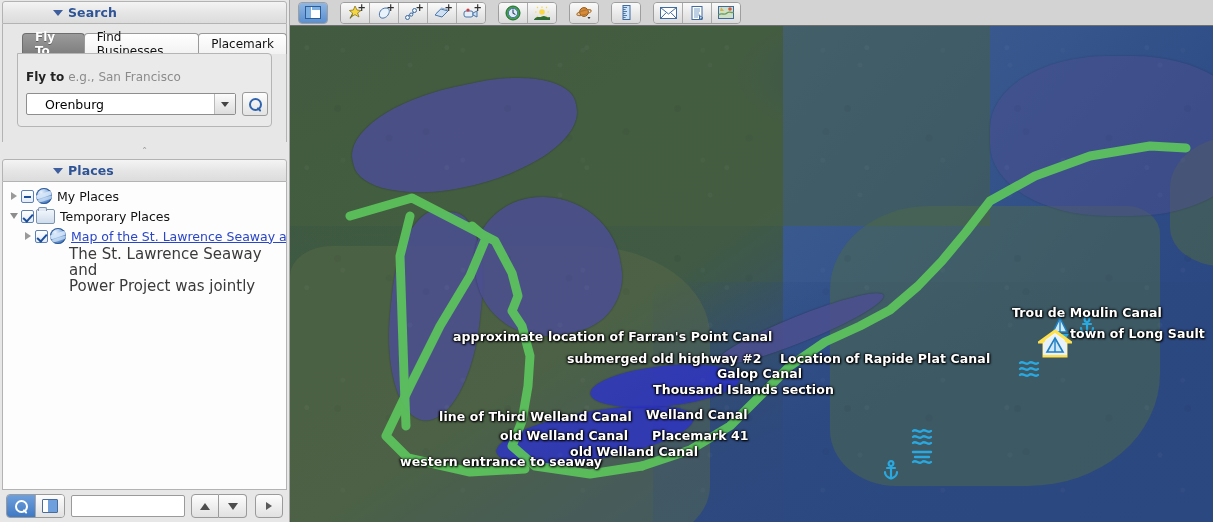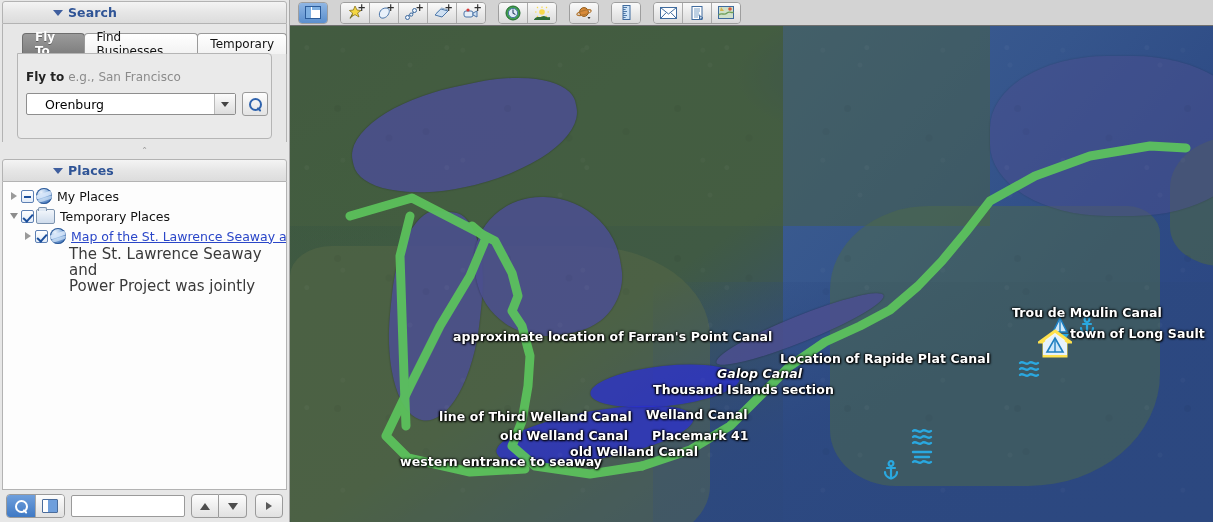--- a/index.html
+++ b/index.html
@@ -53,21 +53,21 @@
     border:1px solid #9a9a9a;border-bottom:none;
     border-radius:4px 4px 0 0;
     margin-right:-1px;
   }
   .tab.active{
     background:linear-gradient(to bottom,#9b9b9b,#7e7e7e);
     color:#fff;font-weight:600;text-shadow:0 1px 0 rgba(0,0,0,.35);
     border-color:#6e6e6e;
   }
   .tabpane{
-    position:absolute;left:14px;top:29px;right:14px;height:86px;
+    position:absolute;left:14px;top:29px;right:14px;height:74px;
     background:#eaeaea;border:1px solid #b5b5b5;border-radius:0 4px 4px 4px;
     box-sizing:border-box;
   }
   .flyto-label{position:absolute;left:8px;top:16px;font-size:12px;color:#222;}
   .flyto-label b{font-weight:bold;}
   .flyto-hint{color:#8b8b8b;}
   .searchrow{position:absolute;left:8px;top:38px;display:flex;align-items:center;}
   .combo{
     width:210px;height:22px;box-sizing:border-box;
     background:#fff;border:1px solid #8e8e8e;border-radius:2px;
@@ -283,21 +283,21 @@
     <div class="panel-header">
       <span class="disc"></span>
       <span class="panel-title">Search</span>
     </div>
 
     <div class="search-body">
 
       <div class="tabstrip">
         <div class="tab active">Fly To</div>
         <div class="tab">Find Businesses</div>
-        <div class="tab">Temporary</div>
+        <div class="tab">Placemark</div>
       </div>
 
       <div class="tabpane">
         <div class="flyto-label">
           <b>Fly to</b>
           <span class="flyto-hint">e.g., San Francisco</span>
         </div>
         <div class="searchrow">
           <div class="combo">
             <span class="val" title="e.g., San Francisco">Orenburg</span>
@@ -616,22 +616,23 @@
             <path d="M5 8 H13"></path>
             <path d="M3 12 C3 17 9 18.5 9 18.5 C9 18.5 15 17 15 12"></path>
           </g>
           <circle cx="9" cy="3.6" r="2.4" fill="none" stroke="#2aa8e0" stroke-width="2.2"></circle>
         </svg>
       </div>
 
       <div class="mlabel" style="left:722px;top:279px;">Trou de Moulin Canal</div>
       <div class="mlabel" style="left:780px;top:300px;">town of Long Sault</div>
       <div class="mlabel" style="left:163px;top:303px;">approximate location of Farran's Point Canal</div>
+      <div class="mlabel" style="left:277px;top:325px;">submerged old highway #2</div>
       <div class="mlabel" style="left:490px;top:325px;">Location of Rapide Plat Canal</div>
-      <div class="mlabel" style="left:427px;top:340px;font-style:italic;">Galop Canal</div>
+      <div class="mlabel" style="left:427px;top:340px;">Galop Canal</div>
       <div class="mlabel" style="left:149px;top:383px;">line of Third Welland Canal</div>
       <div class="mlabel" style="left:363px;top:356px;">Thousand Islands section</div>
       <div class="mlabel" style="left:356px;top:381px;">Welland Canal</div>
       <div class="mlabel" style="left:210px;top:402px;">old Welland Canal</div>
       <div class="mlabel" style="left:362px;top:402px;">Placemark 41</div>
       <div class="mlabel" style="left:280px;top:418px;">old Welland Canal</div>
       <div class="mlabel" style="left:110px;top:428px;">western entrance to seaway</div>
     </div>
   </div>
 </div>

